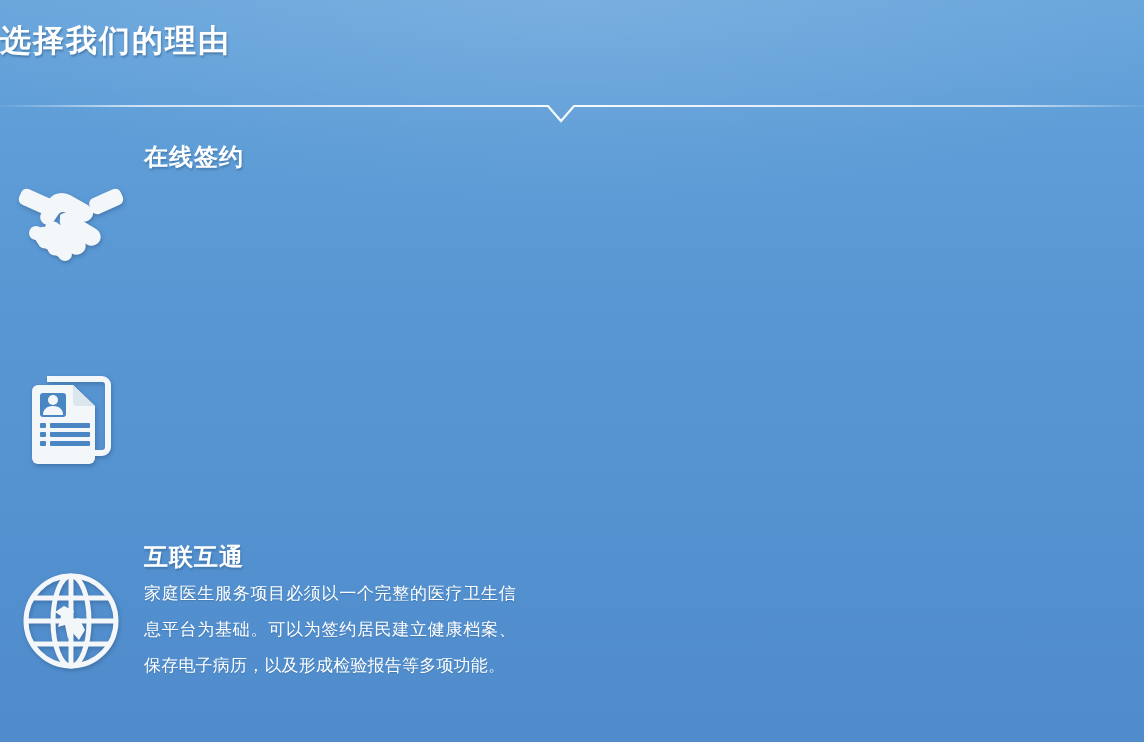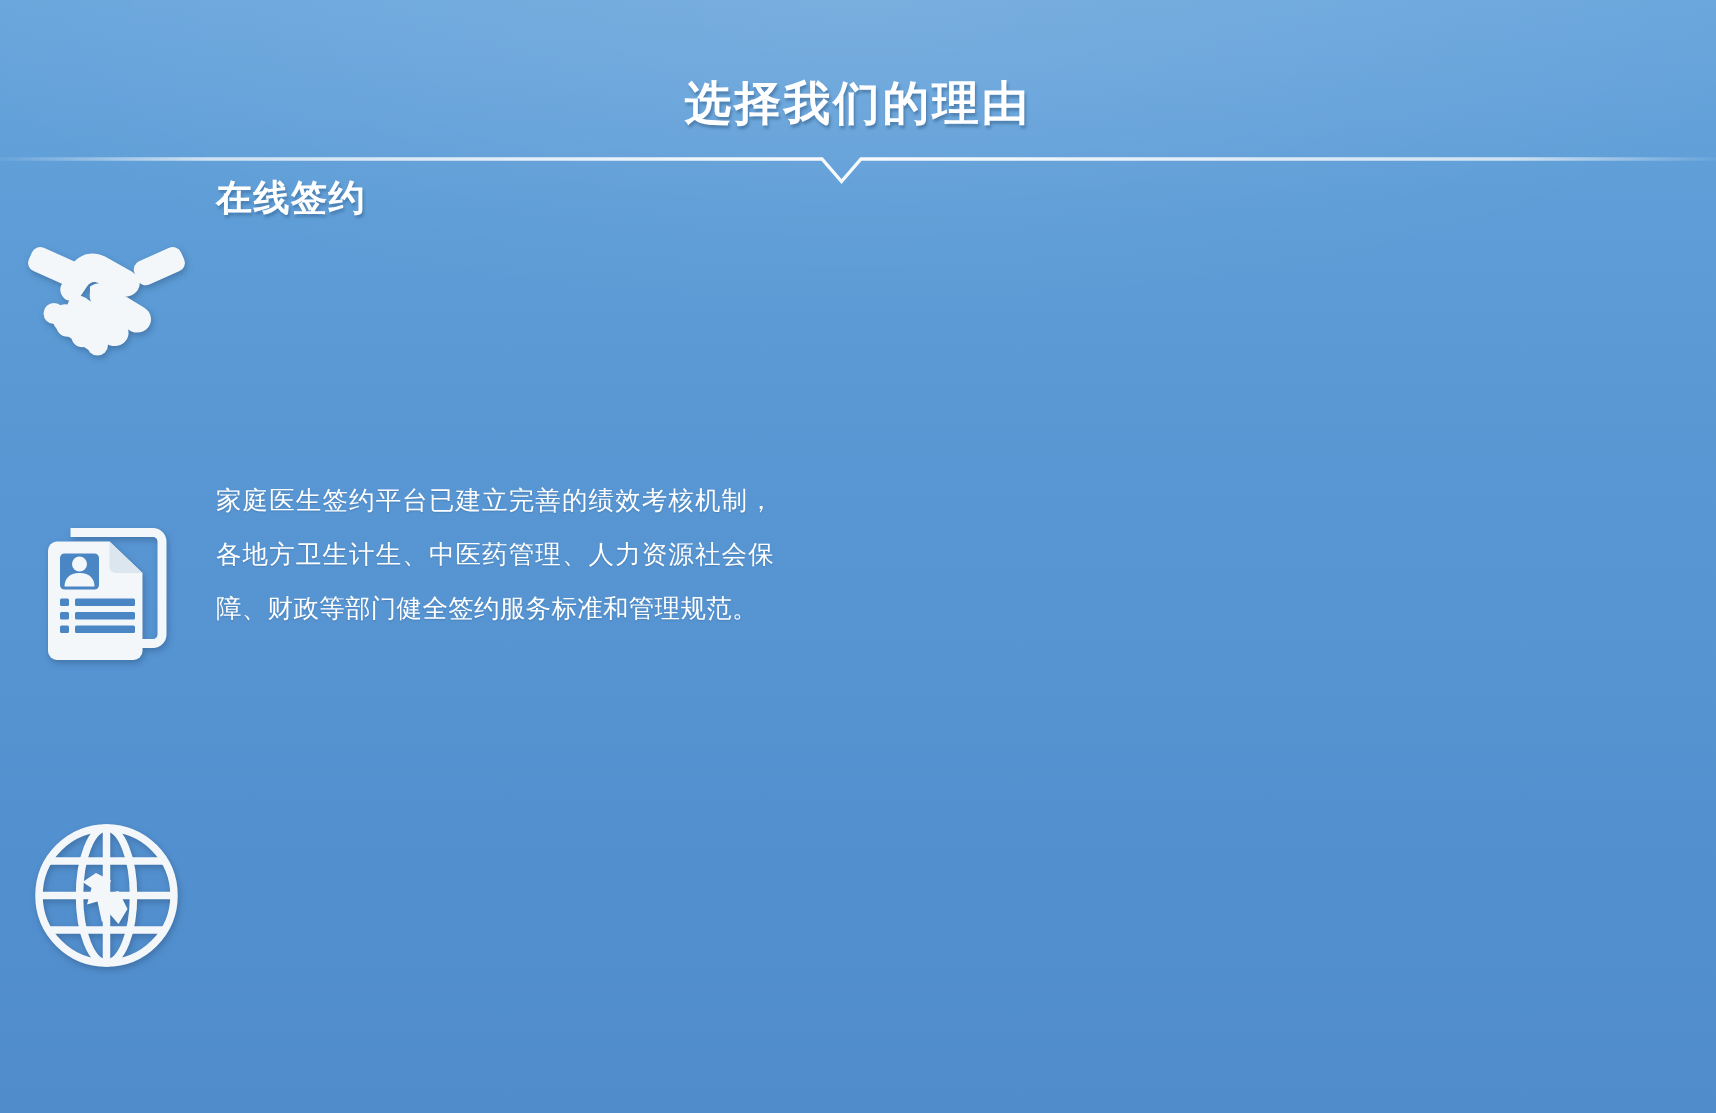--- a/index.html
+++ b/index.html
@@ -23,22 +23,20 @@
     background:
       radial-gradient(ellipse 900px 300px at 50% 0%, rgba(255,255,255,0.10) 0%, rgba(255,255,255,0.0) 70%),
       linear-gradient(180deg, #6aa6dc 0%, #5e9dd7 18%, #5896d3 45%, #5390cf 75%, #508ccb 100%);
     overflow: hidden;
   }
 
   
   .header {
     position: relative;
     width: 100%;
-    padding-top: 28px;
-    text-align: center;
   }
   .page-title {
     display: inline-block;
     font-size: 31px;
     line-height: 40px;
     font-weight: bold;
     color: #ffffff;
     letter-spacing: 2px;
     text-shadow: 1px 2px 2px rgba(40,80,120,0.45);
   }
@@ -52,21 +50,21 @@
   }
   .divider-svg {
     display: block;
     width: 1144px;
     height: 26px;
   }
 
   
   .features {
     position: absolute;
-    top: 112px;
+    top: 136px;
     left: 0;
     width: 1144px;
     display: grid;
     grid-template-columns: 572px 572px;
     grid-auto-rows: 200px;
   }
 
   .feature {
     display: flex;
     align-items: flex-start;
@@ -198,21 +196,20 @@
             <rect x="19" y="56" width="6" height="5" rx="1"></rect>
             <rect x="29" y="56" width="40" height="5" rx="1"></rect>
             <rect x="19" y="65" width="6" height="5" rx="1"></rect>
             <rect x="29" y="65" width="40" height="5" rx="1"></rect>
             <rect x="19" y="74" width="6" height="5" rx="1"></rect>
             <rect x="29" y="74" width="40" height="5" rx="1"></rect>
           </g>
         </svg>
       </div>
       <div class="feature-body">
-        <p class="feature-text">家庭医生签约平台已建立完善的绩效考核机制，各地方卫生计生、中医药管理、人力资源社会保障、财政等部门健全签约服务标准和管理规范。</p>
       </div>
     </div>
 
     <div class="feature col-right">
       
       
     </div>
 
     <div class="feature col-left">
       <div class="feature-icon">
@@ -221,20 +218,24 @@
             <circle cx="51" cy="51" r="45"></circle>
             <ellipse cx="51" cy="51" rx="18" ry="45"></ellipse>
             <line x1="51" y1="6" x2="51" y2="96"></line>
             <line x1="6" y1="51" x2="96" y2="51"></line>
             <path d="M13 28 h76"></path>
             <path d="M13 74 h76"></path>
           </g>
           <path d="M44 36 l10 5 l-4 9 l9 -2 l6 12 l-6 10 l-7 -8 l-4 7 l-3 -14 l-7 2 l3 -11 l-6 -4 Z" fill="#f4f7fa"></path>
         </svg>
       </div>
+      <div class="feature-body">
+        <h2 class="feature-title">互联互通</h2>
+        <p class="feature-text">家庭医生服务项目必须以一个完整的医疗卫生信息平台为基础。可以为签约居民建立健康档案、保存电子病历，以及形成检验报告等多项功能。</p>
+      </div>
     </div>
 
     <div class="feature col-right">
       
       
     </div>
 
   </div>
 </div>
 

